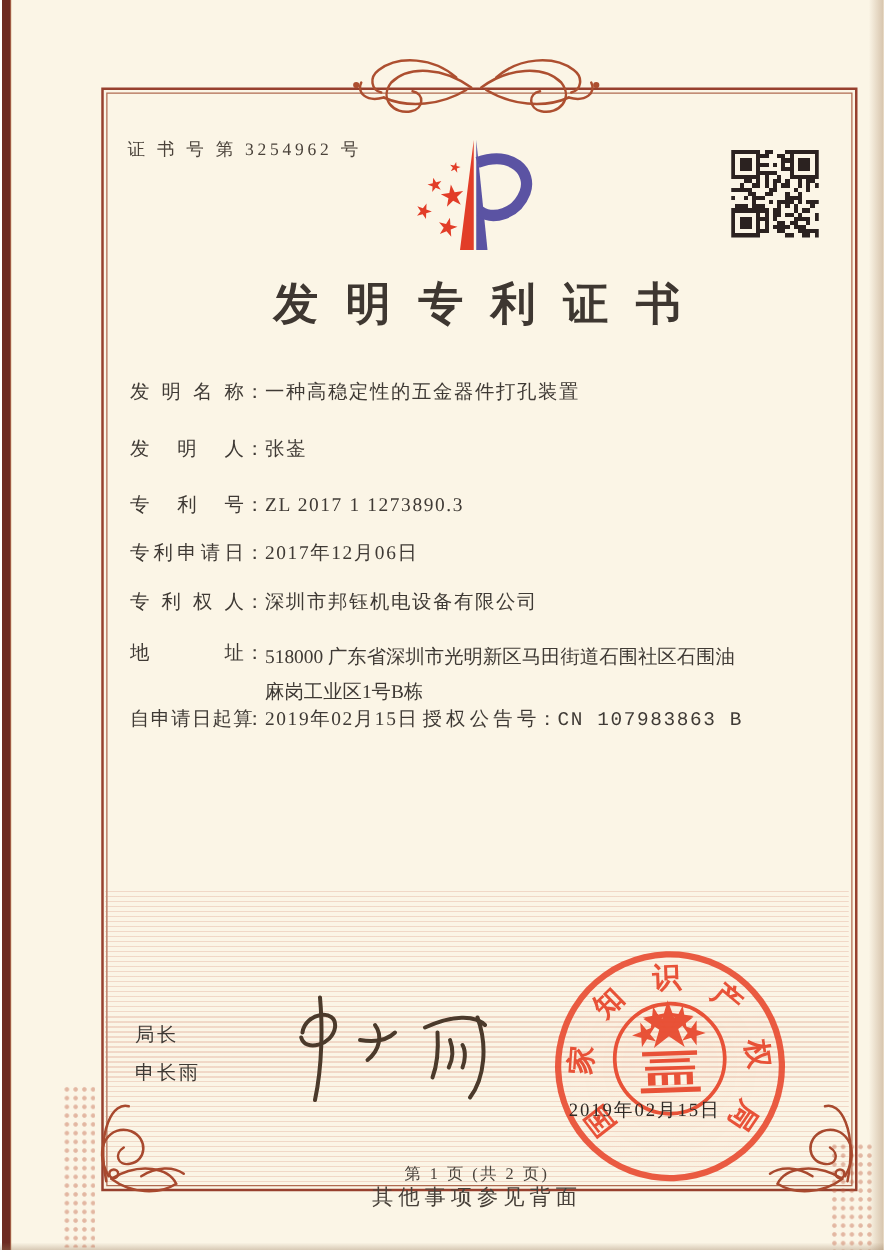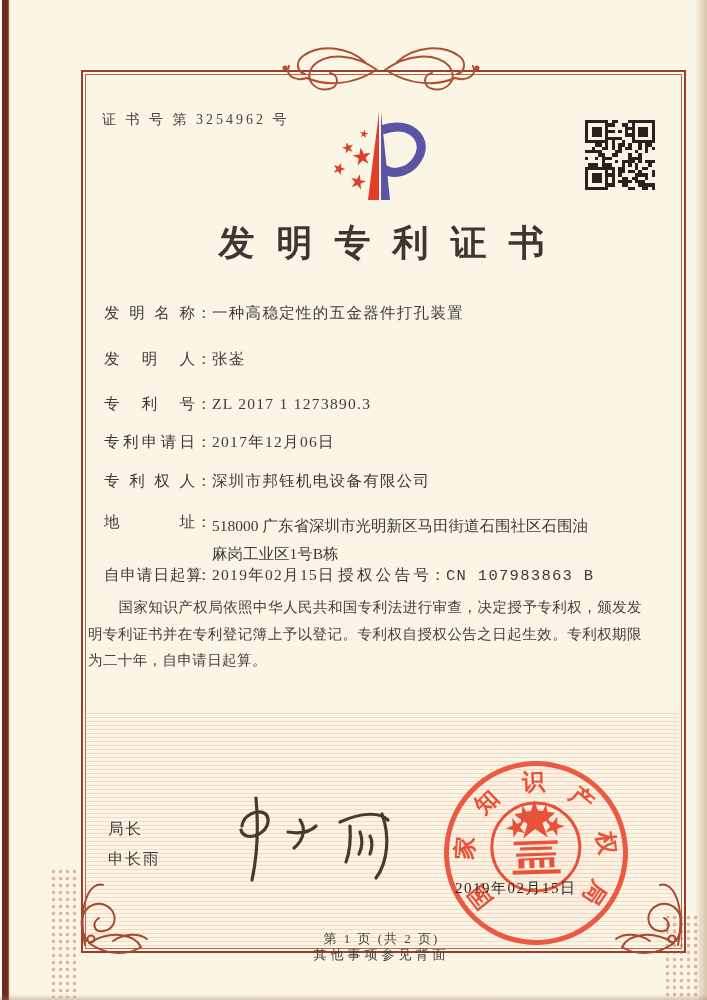--- a/index.html
+++ b/index.html
@@ -56,21 +56,21 @@
     background:radial-gradient(circle, rgba(240,120,90,.05), rgba(240,120,90,.02));}
   .seal-arc span{position:absolute;left:50%;top:50%;font-size:23px;font-weight:700;
     color:#e84a2f;font-family:"Liberation Serif",serif;}
   .emblem{position:absolute;left:42px;top:36px;}
   .seal-date{position:absolute;left:455px;top:879px;width:170px;font-size:15px;
     letter-spacing:1.5px;color:#2f2a26;z-index:5;}
 
   .page-indicator{position:absolute;left:81px;top:930px;width:601px;text-align:center;
     font-size:13px;letter-spacing:2px;color:#4a433c;}
   .back-note{position:absolute;left:81px;top:946px;width:601px;text-align:center;
-    font-size:13px;letter-spacing:4px;color:#474039;}
+    font-size:17px;letter-spacing:4px;color:#474039;}
   .ornaments{position:absolute;left:0;top:0;pointer-events:none;}
 </style>
 </head>
 <body>
 
 <div class="spine"></div>
 <div class="right-edge"></div>
 <div class="bottom-edge"></div>
 <div class="frame"></div>
 <div class="stripes"></div>
@@ -286,21 +286,20 @@
 </div>
 <div class="row" style="top:512px">
   <span class="lbl">地址</span><span class="colon">：</span><span class="addr-val"><span>518000 广东省深圳市光明新区马田街道石围社区石围油</span><br><span>麻岗工业区1号B栋</span></span>
 </div>
 <div class="row" style="top:565px;width:578px">
   <span class="lbl">自申请日起算</span><span class="colon">：</span><span class="val">2019年02月15日</span>
   <span class="pair2"><span class="lbl">授权公告号</span><span class="colon">：</span><span class="val">CN 107983863 B</span></span>
 </div>
 
 <div class="paras">
-  <p>国家知识产权局依照中华人民共和国专利法进行审查，决定授予专利权，颁发发明专利证书并在专利登记簿上予以登记。专利权自授权公告之日起生效。专利权期限为二十年，自申请日起算。</p>
 </div>
 
 <div class="director">
   <div>局长</div>
   <div>申长雨</div>
 </div>
 
 <svg class="signature" width="200" height="100" viewBox="0 0 200 100">
   <g fill="none" stroke="#4b3a2b" stroke-width="3.2" stroke-linecap="round">
     <path d="M30,36 C32,20 58,16 56,32 C54,46 32,52 29,40"></path>

